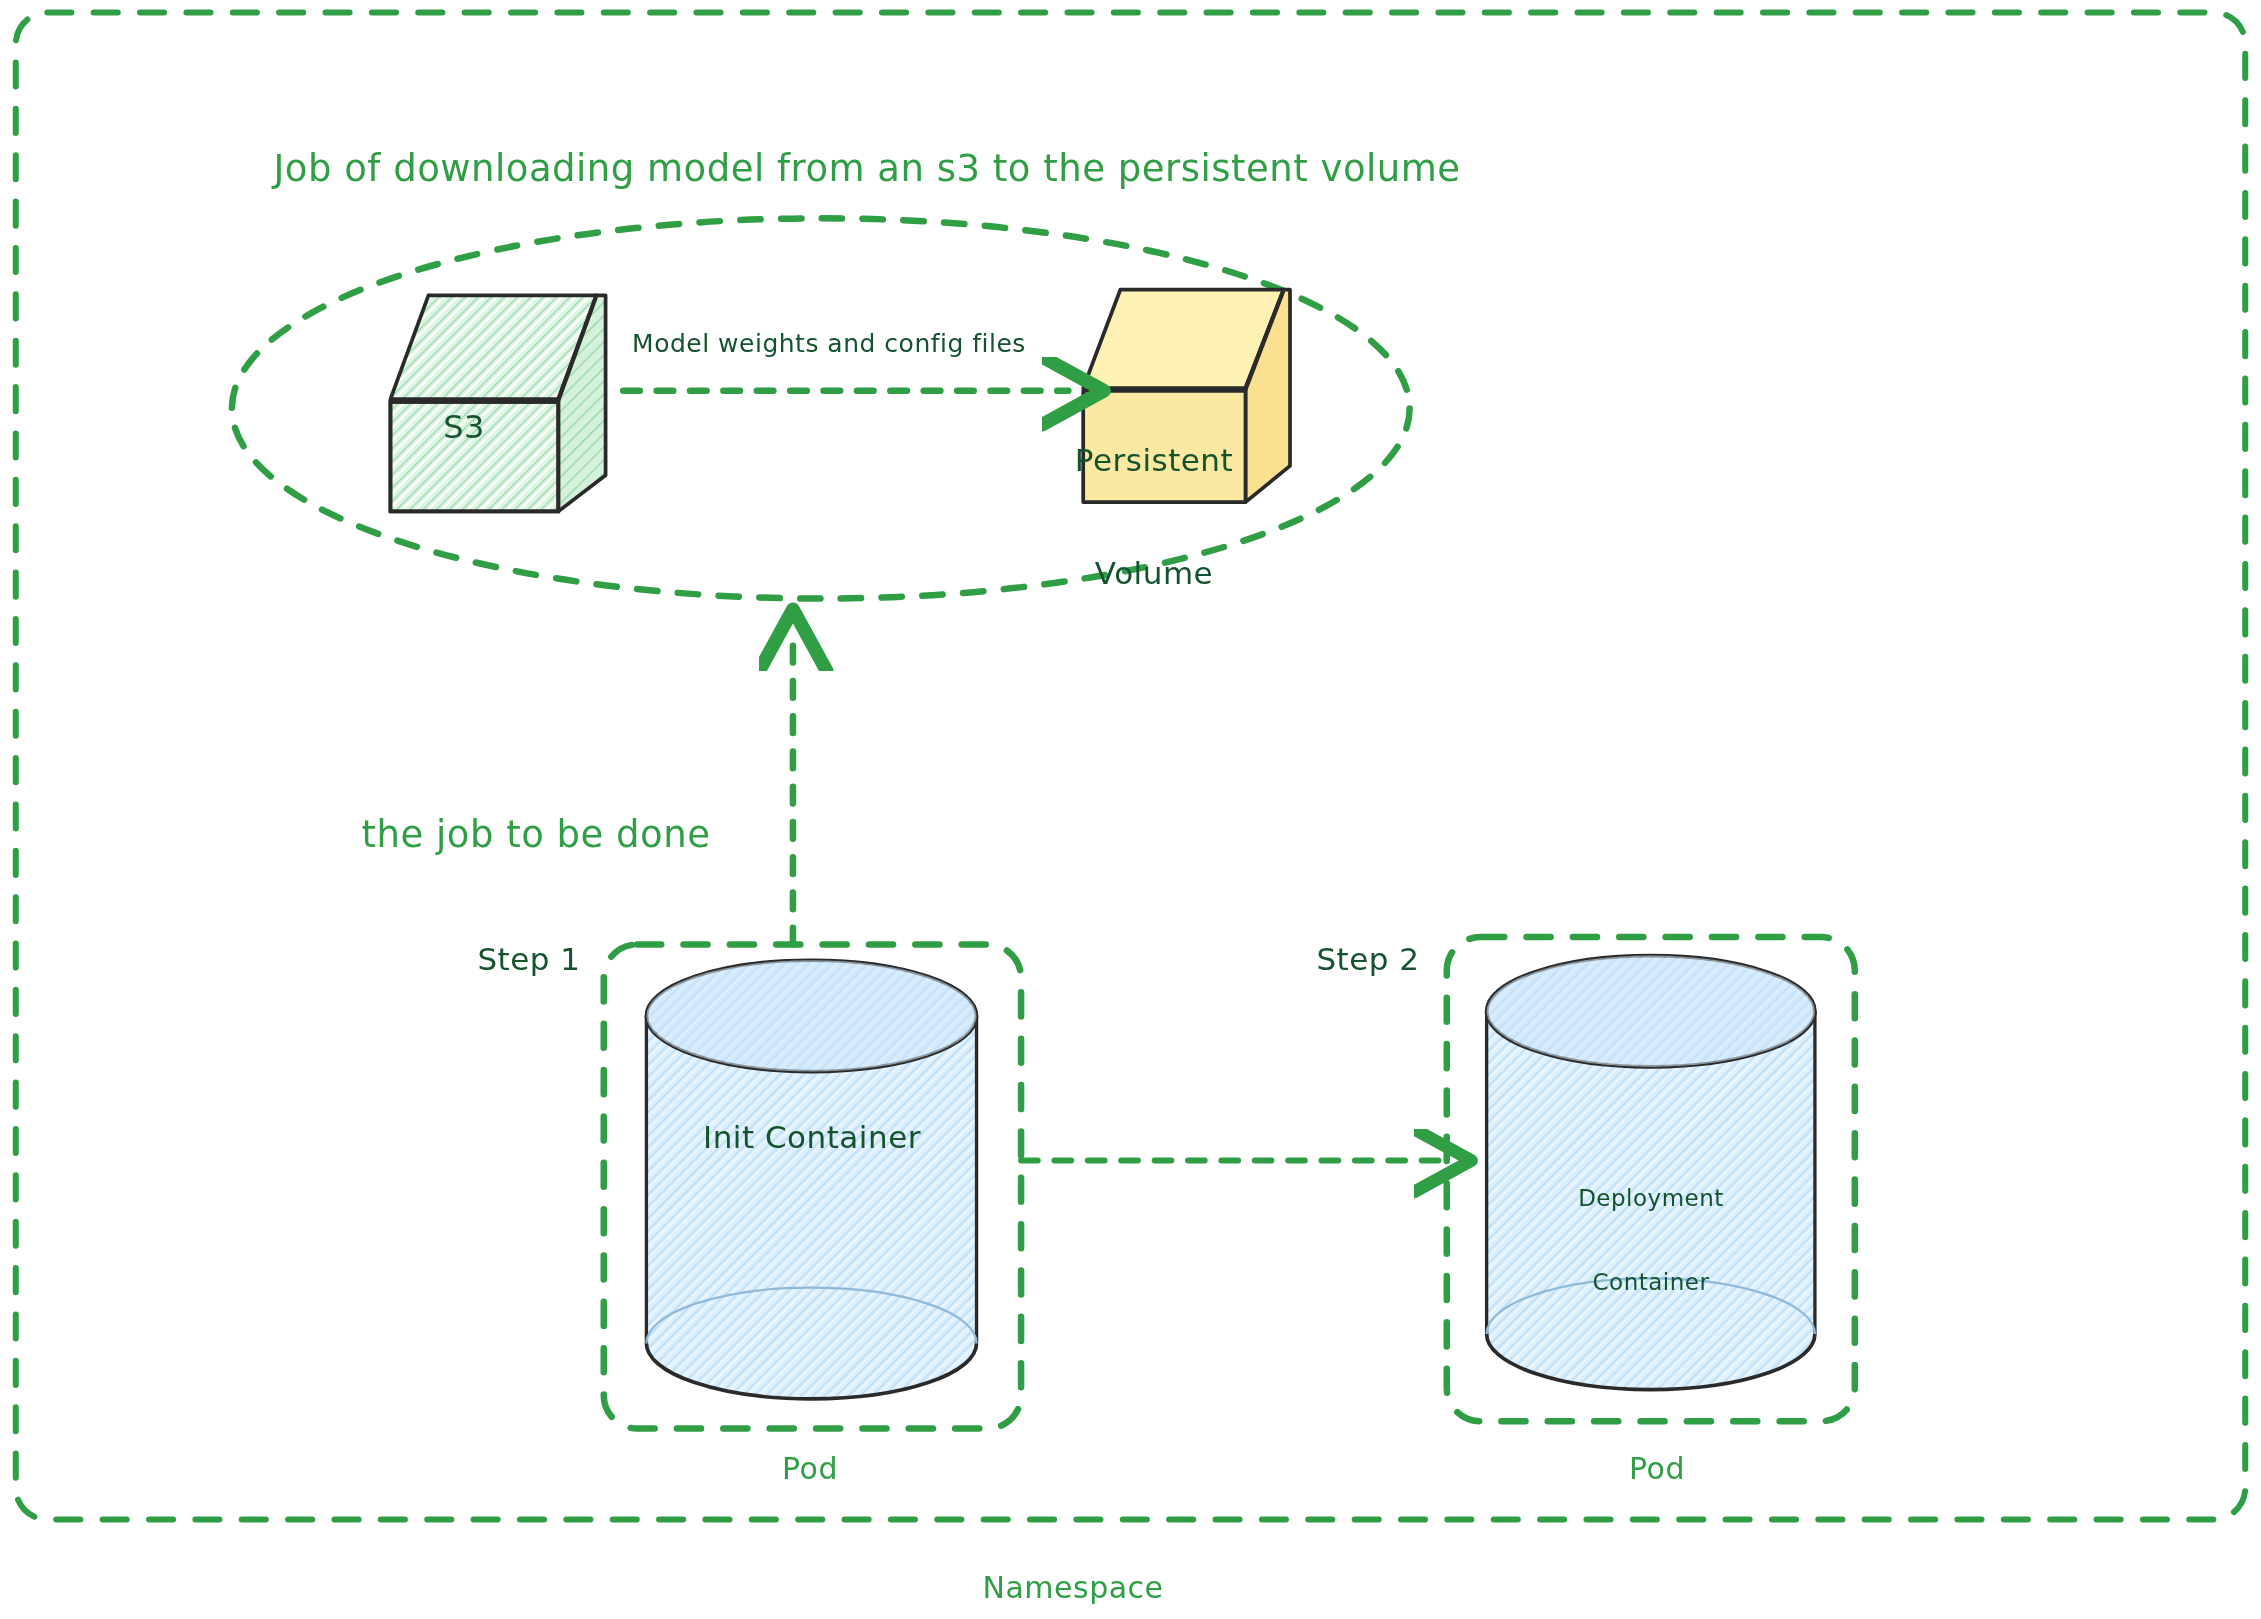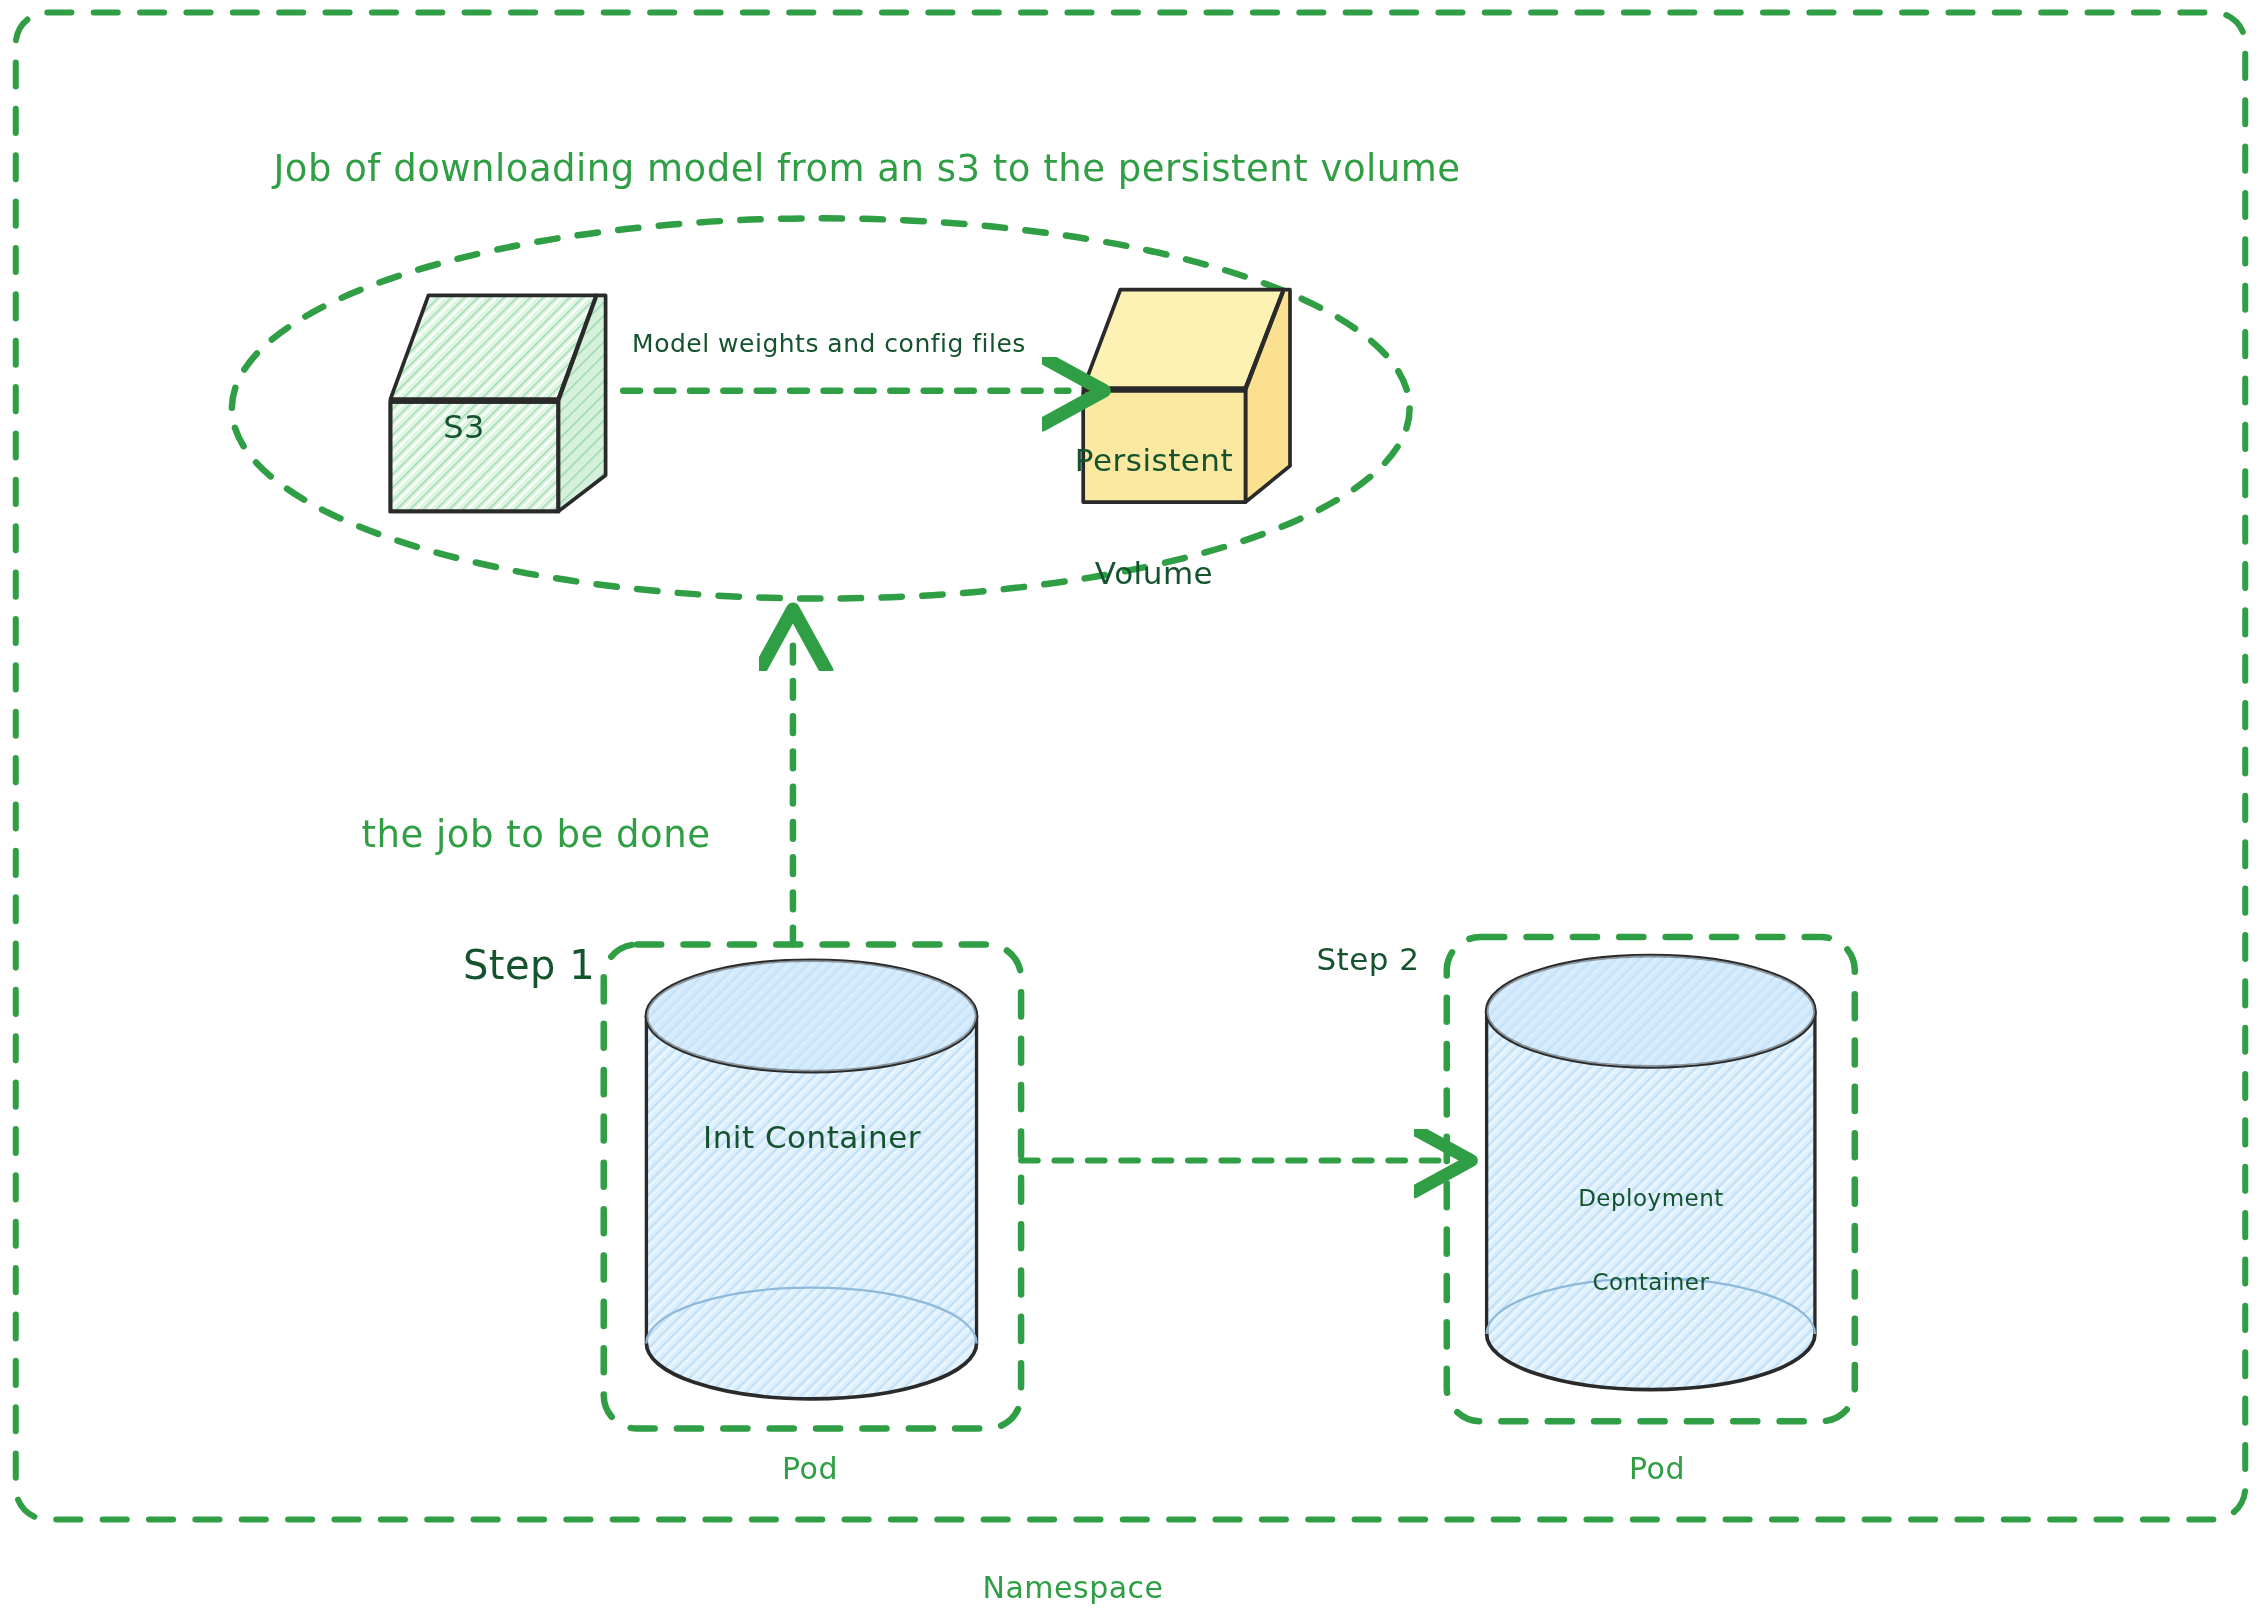--- a/index.html
+++ b/index.html
@@ -62,21 +62,21 @@
     font-size: 31px;
     left: 1154px;
     top: 366px;
   }
   .init-wait {
     font-size: 37px;
     left: 536px;
     top: 722px;
   }
   .step1-label {
-    font-size: 40px;
+    font-size: 31px;
     left: 529px;
     top: 941px;
   }
   .step2-label {
     font-size: 31px;
     left: 1368px;
     top: 941px;
   }
   .init-container-label {
     font-size: 31px;

